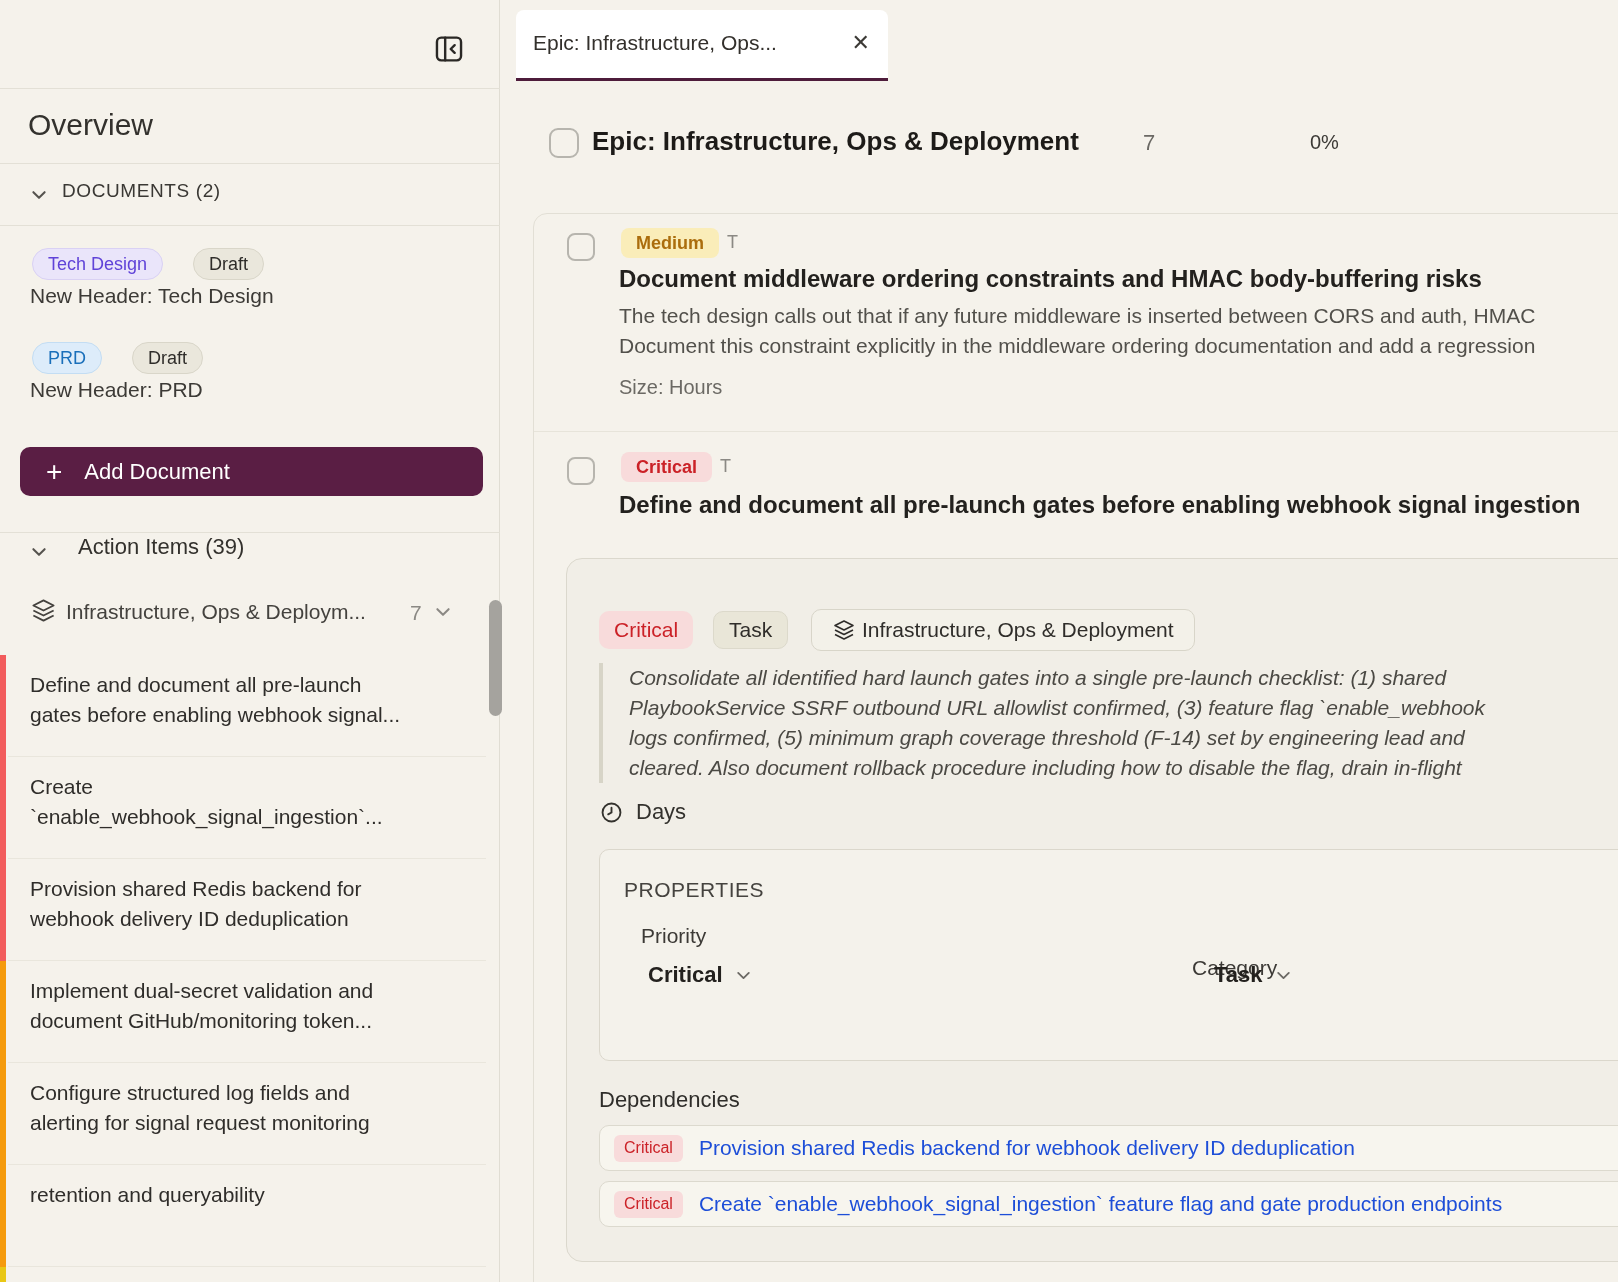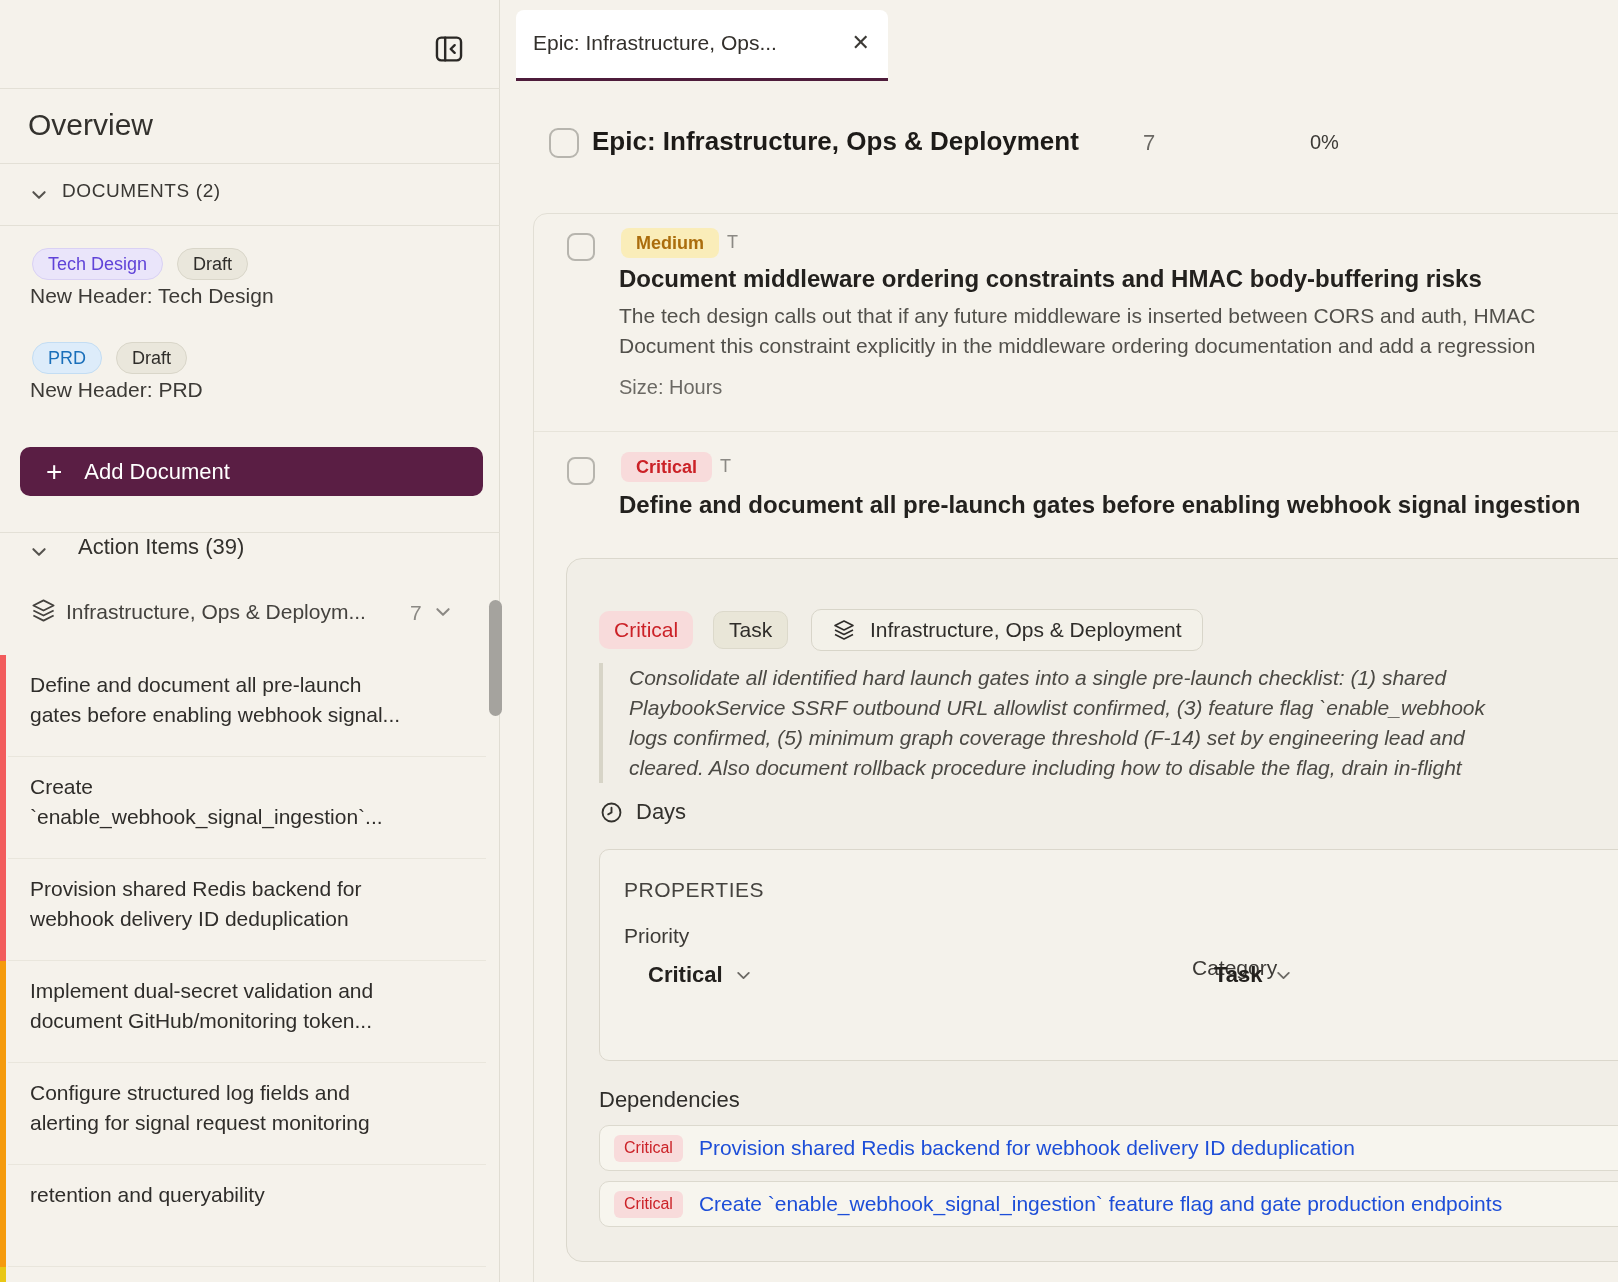--- a/index.html
+++ b/index.html
@@ -15,21 +15,21 @@
   #collapse-btn { position:absolute; left:428px; top:28px; width:42px; height:42px; cursor:pointer; display:flex; align-items:center; justify-content:center; }
   #overview-label { position:absolute; left:28px; top:108px; font-size:30px; color:#33312d; }
   .section-chevron { position:absolute; color:#55534e; width:18px; height:18px; }
   #docs-header-label { position:absolute; left:62px; top:180px; font-size:19px; letter-spacing:.6px; color:#3a3834; }
   #ai-header-label { position:absolute; left:78px; top:534px; font-size:22px; color:#33312d; }
 
   .pill { display:inline-flex; align-items:center; height:32px; padding:0 15px; border-radius:16px; font-size:18px; }
   .pill-tech { background:#eae5fa; color:#6043d8; border:1px solid #d9d1f4; }
   .pill-prd  { background:#ddecfa; color:#1a6fba; border:1px solid #c3ddf3; }
   .pill-draft{ background:#eae7dc; color:#2f2d2a; border:1px solid #d9d6c9; }
-  .doc-badges { position:absolute; left:32px; display:flex; gap:14px; }
+  .doc-badges { position:absolute; left:32px; display:flex; gap:30px; }
   .doc-name { position:absolute; left:30px; font-size:21px; color:#3c3a36; }
 
   #add-doc-btn { position:absolute; left:20px; top:447px; width:463px; height:49px; background:#5a1e44; border-radius:10px; display:flex; align-items:center; padding-left:26px; cursor:pointer; }
   #add-doc-btn .plus { color:#ffffff; font-size:28px; font-weight:300; line-height:1; margin-right:22px; }
   #add-doc-btn .lbl { color:#ffffff; font-size:22px; font-weight:500; }
 
   #group-row { position:absolute; left:0; top:592px; width:470px; height:44px; cursor:pointer; }
   #group-label { position:absolute; left:66px; top:8px; font-size:21px; color:#44423e; max-width:336px; }
   #group-count { position:absolute; left:410px; top:9px; font-size:21px; color:#8b8984; }
 
@@ -61,21 +61,21 @@
   .t-letter { position:absolute; font-size:18px; color:#8b8984; }
   .card-title { position:absolute; font-size:24px; font-weight:600; color:#23211e; white-space:nowrap; }
   .card-desc { position:absolute; font-size:21px; color:#52504b; white-space:nowrap; }
   #card-divider { position:absolute; left:0; top:217px; width:1185px; height:1px; background:#e7e4da; }
   #size-hours { position:absolute; left:85px; top:162px; font-size:20px; color:#6b6964; }
 
   
   #detail-panel { position:absolute; left:566px; top:558px; width:1160px; height:704px; background:#f1eee7; border:1px solid #dbd8cd; border-radius:16px; }
   #dp-crit { position:absolute; left:32px; top:52px; height:38px; font-size:21px; border-radius:10px; }
   #dp-task { position:absolute; left:146px; top:52px; height:38px; font-size:21px; border-radius:10px; }
-  #dp-cat  { position:absolute; left:244px; top:50px; height:42px; display:inline-flex; align-items:center; gap:14px; padding:0 20px; border:1px solid #d8d5c9; border-radius:10px; background:#f3f1e9; font-size:21px; color:#2f2d2a; cursor:pointer; }
+  #dp-cat  { position:absolute; left:244px; top:50px; height:42px; display:inline-flex; align-items:center; gap:6px; padding:0 20px; border:1px solid #d8d5c9; border-radius:10px; background:#f3f1e9; font-size:21px; color:#2f2d2a; cursor:pointer; }
   #dp-quote { position:absolute; left:32px; top:104px; border-left:4px solid #d7d4c7; padding-left:26px; font-style:italic; font-size:21px; line-height:30px; color:#4b4944; }
   #dp-quote div { white-space:nowrap; }
   #dp-days { position:absolute; left:32px; top:240px; display:flex; align-items:center; gap:12px; font-size:22px; color:#33312d; }
 
   #props-box { position:absolute; left:32px; top:290px; width:1100px; height:212px; background:#f4f2eb; border:1px solid #dbd7cc; border-radius:10px; }
   #props-title { position:absolute; left:24px; top:28px; font-size:21px; letter-spacing:.5px; color:#45433f; }
   .prop-label { position:absolute; top:74px; font-size:21px; color:#3c3a36; }
   .prop-value { position:absolute; top:112px; display:inline-flex; align-items:center; gap:12px; font-size:22px; font-weight:600; color:#23211e; cursor:pointer; }
   .prop-value .chev { color:#6b6964; }
 
@@ -258,21 +258,21 @@
     <div id="dp-days">
       <svg class="icon" width="25" height="25" viewBox="0 0 24 24" fill="none" stroke="#33312d" stroke-width="1.8" stroke-linecap="round">
         <circle cx="12" cy="12" r="8.6"></circle>
         <polyline points="12,7.4 12,12 8.8,13.8"></polyline>
       </svg>
       <span>Days</span>
     </div>
 
     <div id="props-box">
       <div id="props-title">PROPERTIES</div>
-      <div class="prop-label" style="left:24px;">Priority</div>
+      <div class="prop-label" style="left:41px;">Priority</div>
       <div class="prop-value" style="left:48px;">
         <span>Critical</span>
         <svg class="icon chev" width="17" height="17" viewBox="0 0 16 16" fill="none" stroke="currentColor" stroke-width="1.7" stroke-linecap="round" stroke-linejoin="round">
             <polyline points="3,5.5 8,10.5 13,5.5"></polyline>
           </svg>
       </div>
       <div class="prop-label" style="left:592px;margin-top:32px;">Category</div>
       <div class="prop-value" style="left:614px;">
         <span>Task</span>
         <svg class="icon chev" width="17" height="17" viewBox="0 0 16 16" fill="none" stroke="currentColor" stroke-width="1.7" stroke-linecap="round" stroke-linejoin="round">

